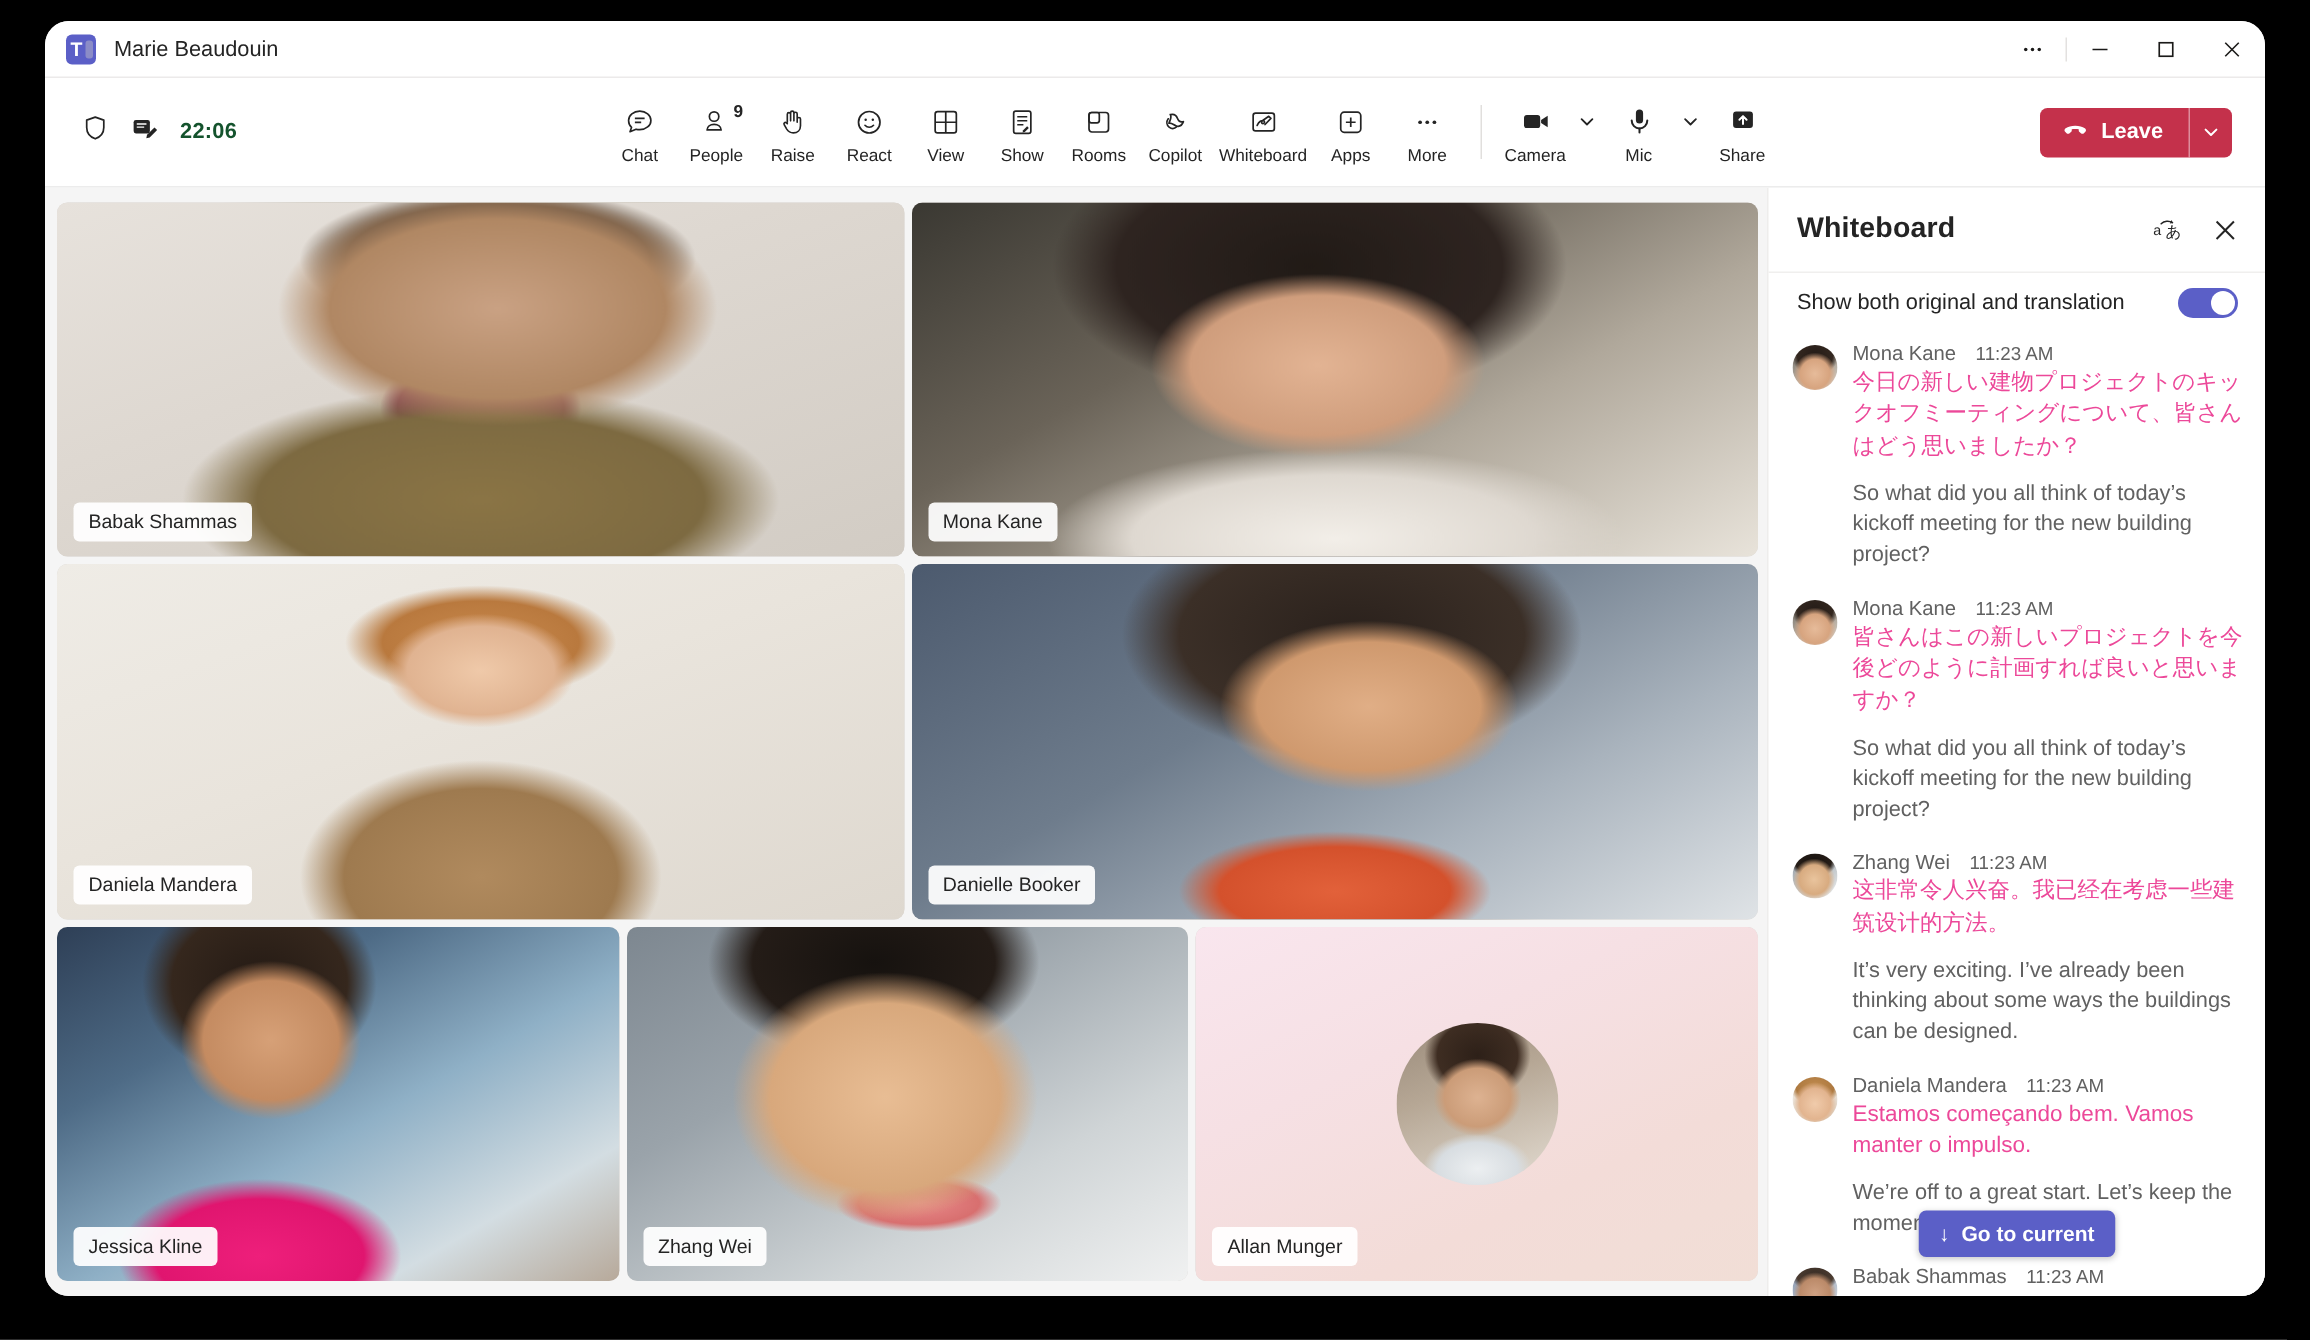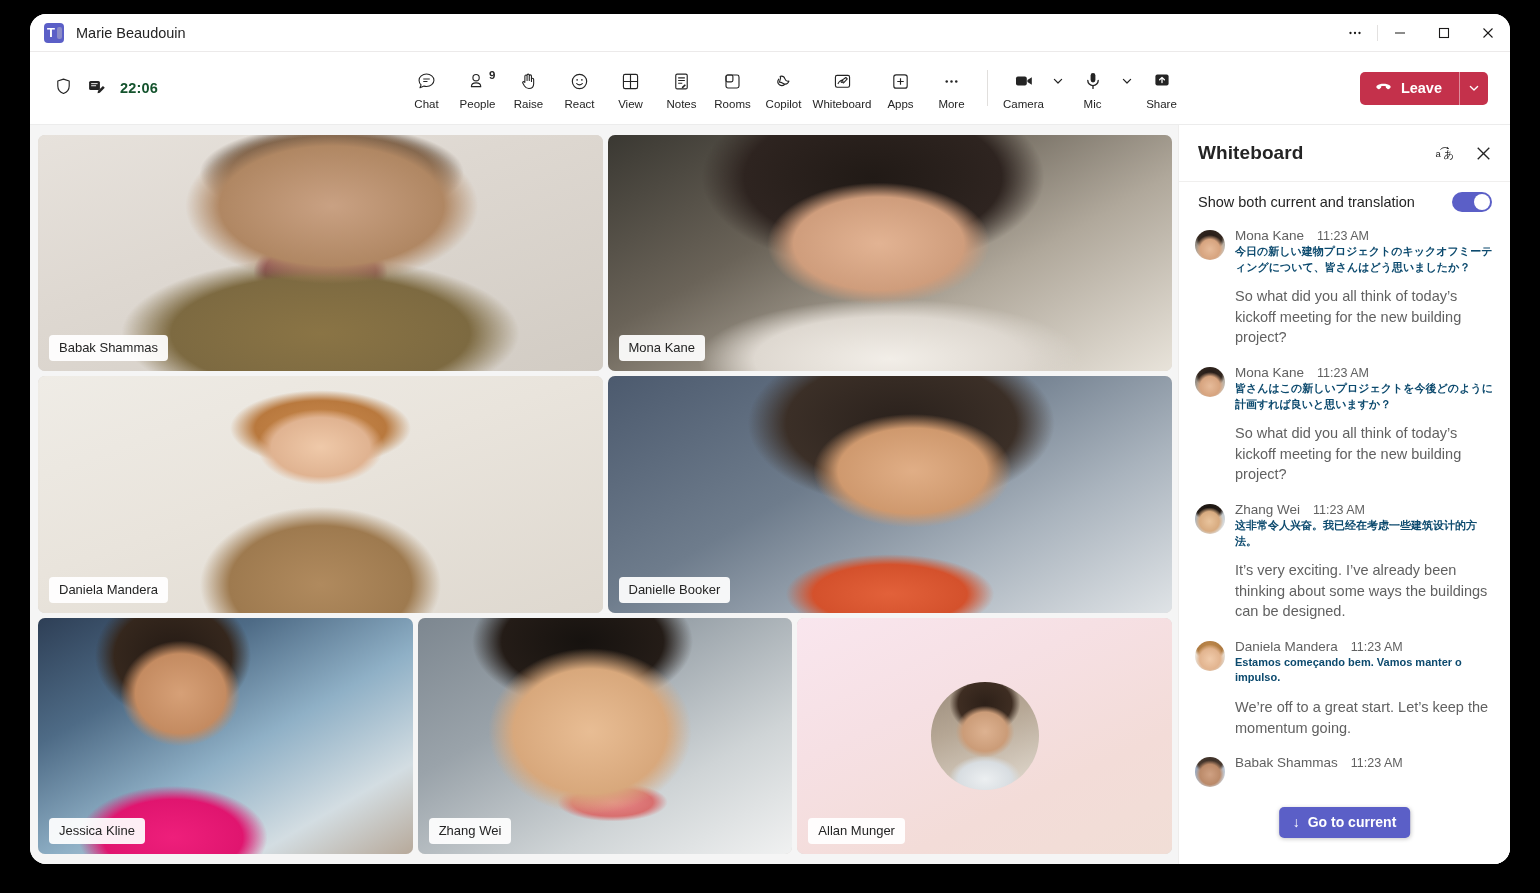--- a/index.html
+++ b/index.html
@@ -277,21 +277,21 @@
     position: relative;
   }
   .av-mona { background: radial-gradient(circle at 50% 64%, #e6bb9a 0%, #d7a47f 40%, rgba(215,164,127,0) 58%), radial-gradient(ellipse 60% 54% at 50% 24%, #241b17 0%, #33271f 65%, rgba(51,39,31,0) 85%), linear-gradient(160deg, #5f5a54 0%, #b6aea3 60%, #e6e0d8 100%); }
   .av-zhang { background: radial-gradient(circle at 48% 58%, #e9c49d 0%, #d8ab80 42%, rgba(216,171,128,0) 60%), radial-gradient(ellipse 62% 46% at 46% 16%, #18130f 0%, #271e18 65%, rgba(39,30,24,0) 85%), linear-gradient(150deg, #8e97a0 0%, #c3c8cb 55%, #eff0f0 100%); }
   .av-daniela { background: radial-gradient(circle at 50% 60%, #f0cbab 0%, #e2b48f 44%, rgba(226,180,143,0) 62%), radial-gradient(ellipse 64% 50% at 50% 22%, #c08b4e 0%, #ad7940 65%, rgba(173,121,64,0) 85%), linear-gradient(160deg, #f1ece4 0%, #e6ddd2 60%, #d6cabb 100%); }
   .av-babak { background: radial-gradient(circle at 50% 58%, #cfa183 0%, #bb8a69 44%, rgba(187,138,105,0) 62%), radial-gradient(ellipse 62% 46% at 50% 16%, #3a2e26 0%, #4b3b30 65%, rgba(75,59,48,0) 85%), linear-gradient(150deg, #7e8ea8 0%, #b4bdca 55%, #e1e4e8 100%); }
   .entry-body { min-width: 0; flex: 1; }
   .entry-meta { display: flex; align-items: baseline; gap: 13px; margin-bottom: 1px; }
   .entry-name { font-size: 13.5px; color: #616161; }
   .entry-time { font-size: 12.5px; color: #616161; }
-  .entry-orig { font-size: 11px; color: #0c4a6e; line-height: 1.42; font-weight: bold; }
+  .entry-orig { font-size: 15px; color: #ec4899; line-height: 1.42; }
   .entry-trans { font-size: 14.5px; color: #616161; line-height: 1.42; margin-top: 11px; }
   .goto-current {
     position: absolute;
     left: 50%; transform: translateX(-50%);
     bottom: 26px;
     background: #5b5fc7; color: #fff;
     font-size: 14px; font-weight: 600;
     padding: 7px 14px 8px;
     border-radius: 5px;
     display: flex; align-items: center; gap: 8px;
@@ -418,21 +418,21 @@
         <div class="tool-item">
           <span class="ic">
             <svg width="21" height="21" viewBox="0 0 22 22">
                 <rect x="5" y="3.2" width="12" height="15.6" rx="1.5" fill="none" stroke="#242424" stroke-width="1.2"></rect>
                 <line x1="7.5" y1="7.2" x2="14.5" y2="7.2" stroke="#242424" stroke-width="1.1"></line>
                 <line x1="7.5" y1="10" x2="14.5" y2="10" stroke="#242424" stroke-width="1.1"></line>
                 <line x1="7.5" y1="12.8" x2="11.8" y2="12.8" stroke="#242424" stroke-width="1.1"></line>
                 <path d="M11.6 16.6 14.4 13.8l1.2 1.2-2.8 2.8-1.6.4z" fill="#242424"></path>
               </svg>
           </span>
-          <span class="lbl">Notes</span>
+          <span class="lbl">Show</span>
         </div>
 
         <div class="tool-item">
           <span class="ic">
             <svg width="21" height="21" viewBox="0 0 22 22">
                 <rect x="4.2" y="4.2" width="13.6" height="13.6" rx="2" fill="none" stroke="#242424" stroke-width="1.2"></rect>
                 <rect x="4.2" y="4.2" width="7.2" height="7.2" rx="1.6" fill="none" stroke="#242424" stroke-width="1.2"></rect>
               </svg>
           </span>
           <span class="lbl">Rooms</span>
@@ -607,21 +607,21 @@
             <div class="phbtn">
               <svg width="15" height="15" viewBox="0 0 14 14">
                   <line x1="1.6" y1="1.6" x2="12.4" y2="12.4" stroke="currentColor" stroke-width="1.25"></line>
                   <line x1="12.4" y1="1.6" x2="1.6" y2="12.4" stroke="currentColor" stroke-width="1.25"></line>
                 </svg>
             </div>
           </div>
         </div>
 
         <div class="panel-toggle-row">
-          <span class="toggle-label">Show both current and translation</span>
+          <span class="toggle-label">Show both original and translation</span>
           <span class="switch"></span>
         </div>
 
         <div class="transcript-list">
 
           <div class="entry">
             <div class="av av-mona"></div>
             <div class="entry-body">
               <div class="entry-meta">
                 <span class="entry-name">Mona Kane</span>

